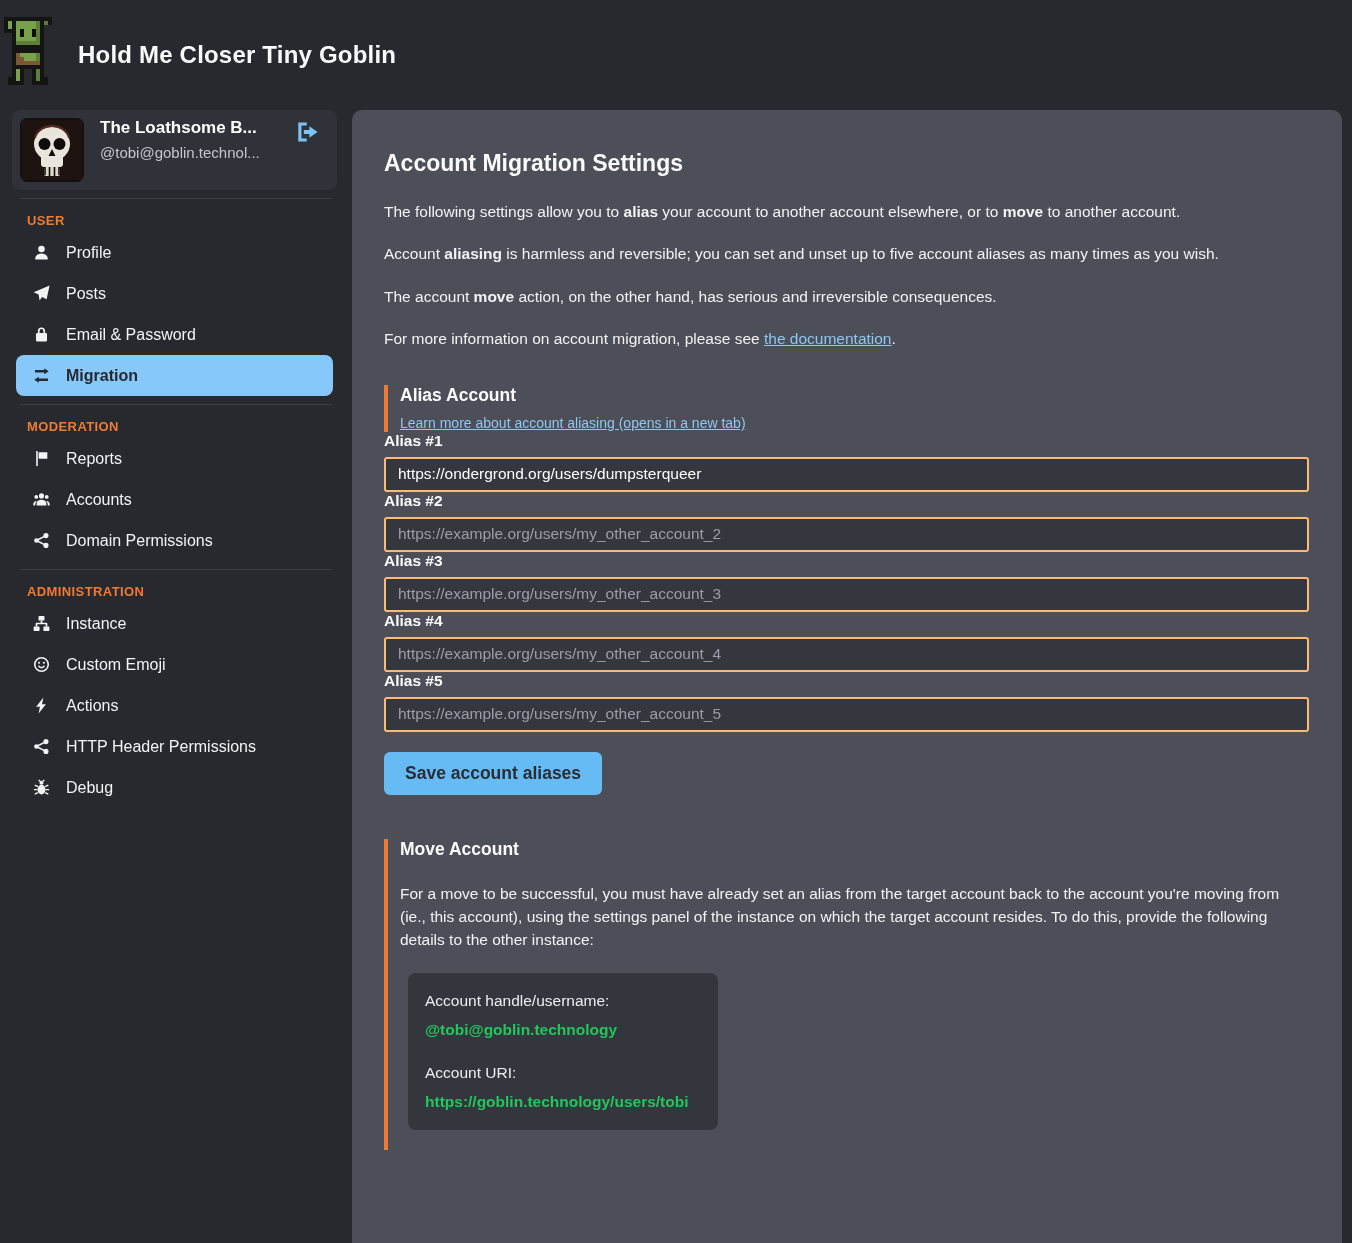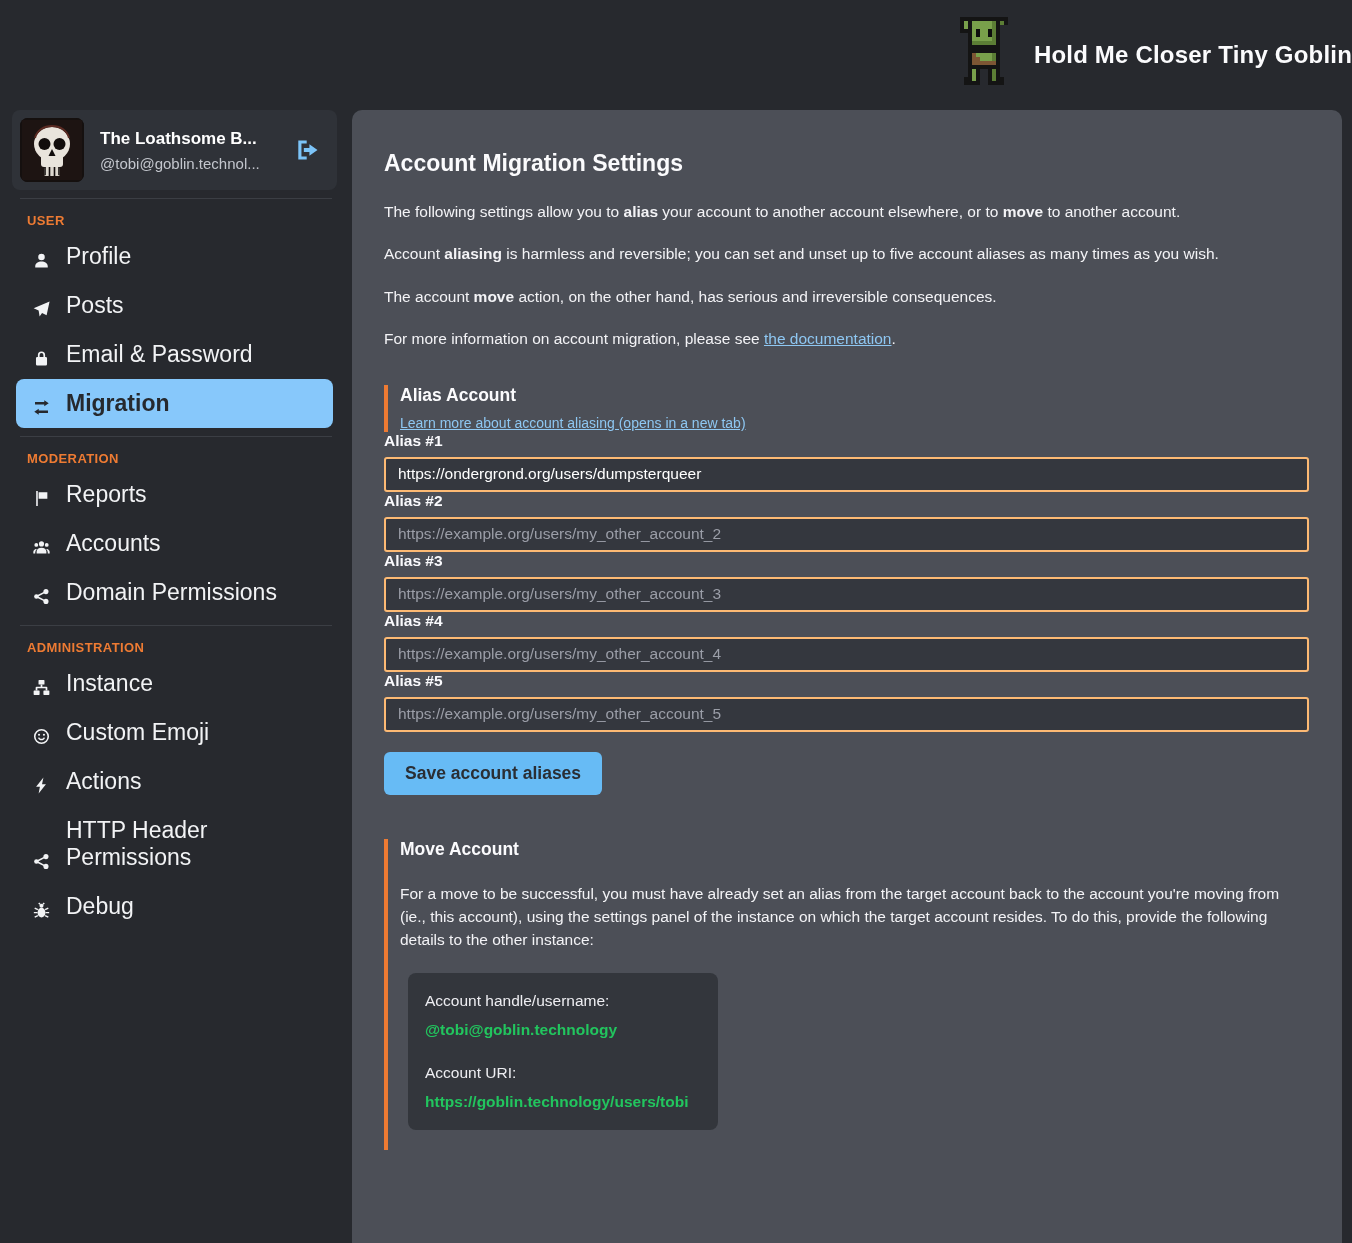--- a/index.html
+++ b/index.html
@@ -7,21 +7,21 @@
   body {
     background:#27292e;
     font-family:"Liberation Sans", sans-serif;
     color:#f5f5f8;
     overflow:hidden;
     position:relative;
   }
   
   .topbar {
     height:110px;
-    display:flex; align-items:center; justify-content:flex-end; gap:22px;
+    display:flex; align-items:center; justify-content:flex-start; gap:22px;
   }
   .goblin { width:56px; height:76px; display:block; }
   .site-title { font-size:24px; font-weight:bold; color:#fbfbfd; letter-spacing:.2px; }
 
   
   .layout { display:flex; align-items:flex-start; }
   .sidebar { width:352px; flex:none; }
   .panel {
     flex:1;
     margin-right:10px;
@@ -30,21 +30,21 @@
     min-height:1133px;
     padding:40px 33px 60px 32px;
   }
 
   
   .user-card {
     margin:0 15px 8px 12px;
     background:#2f3238;
     border-radius:8px;
     padding:8px 14px 8px 8px;
-    display:flex; align-items:center; gap:16px;
+    display:flex; align-items:flex-start; gap:16px;
     height:80px;
   }
   .avatar {
     width:64px; height:64px; border-radius:8px; overflow:hidden; flex:none;
     background:#15100f;
   }
   .avatar svg { width:64px; height:64px; display:block; }
   .user-meta { flex:1; min-width:0; }
   .user-name { font-size:17px; font-weight:bold; color:#ffffff; white-space:nowrap; overflow:hidden; }
   .user-handle { font-size:15px; color:#c3c6cd; margin-top:6px; white-space:nowrap; overflow:hidden; }
@@ -54,24 +54,24 @@
   }
   .logout-btn svg { width:24px; height:24px; display:block; }
 
   
   .nav-divider { border-top:1px solid #3b3e44; margin:8px 20px; }
   .nav-cat {
     color:#ee7b33; font-size:13px; font-weight:bold; letter-spacing:.4px;
     margin:14px 16px 4px 27px;
   }
   .nav-item {
-    display:flex; align-items:flex-end; gap:15px;
+    display:flex; align-items:center; gap:15px;
     margin:0 19px 0 16px;
     padding:11px 8px 11px 16px;
-    font-size:23px; color:#f2f3f5;
+    font-size:16px; color:#f2f3f5;
     border-radius:8px;
     cursor:pointer;
   }
   .nav-item .nav-ico { width:19px; height:19px; flex:none; display:flex; align-items:center; justify-content:center; }
   .nav-item .nav-ico svg { width:17px; height:17px; }
   .nav-item.active {
     background:var(--nav-active,#87c8fb);
     color:#26292e;
     font-weight:bold;
   }

